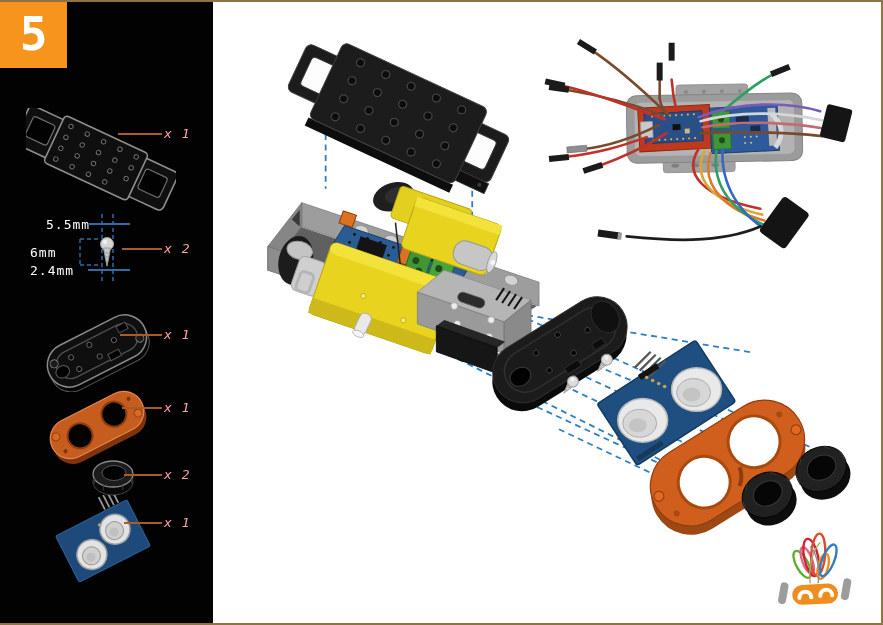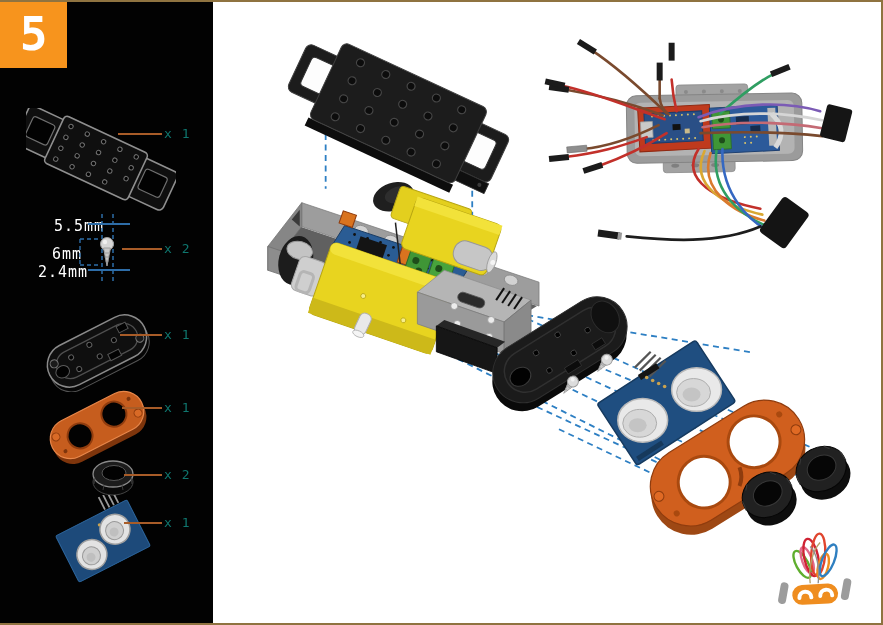--- a/index.html
+++ b/index.html
@@ -4,22 +4,22 @@
 <style>
   html,body{margin:0;padding:0;background:#555;}
   .page{position:relative;width:883px;height:625px;background:#020202;
         box-sizing:border-box;border:2px solid #8f7340;border-left:none;
         font-family:"DejaVu Sans Mono","Liberation Mono",monospace;overflow:hidden;}
   .sidebar{position:absolute;left:0;top:0;bottom:0;width:213px;background:#020202;}
   .step-badge{position:absolute;left:0;top:0;width:67px;height:66px;background:#f7941d;
               color:#fff;font-size:46px;font-weight:bold;text-align:center;line-height:64px;}
   .part-icon{position:absolute;}
   .callout-line{position:absolute;height:2px;background:#a85c28;}
-  .count-label{position:absolute;color:#0f766e;font-size:13px;letter-spacing:1px;white-space:nowrap;}
-  .dim-label{position:absolute;color:#fff;font-size:15px;letter-spacing:1px;white-space:nowrap;margin-left:8px;}
+  .count-label{position:absolute;color:#fca5a5;font-size:13px;letter-spacing:1px;white-space:nowrap;font-style:italic;}
+  .dim-label{position:absolute;color:#fff;font-size:13px;letter-spacing:1px;white-space:nowrap;}
   .main{position:absolute;left:213px;top:0;right:0;bottom:0;background:#fff;}
   .main svg{position:absolute;left:0;top:0;width:100%;height:100%;}
 </style>
 </head>
 <body>
 
 <div class="page">
 
   <aside class="sidebar">
 
@@ -54,21 +54,21 @@
             <circle cx="-18" cy="18" r="2.2"></circle>
             <circle cx="0" cy="18" r="2.2"></circle>
             <circle cx="18" cy="18" r="2.2"></circle>
         </g>
       </g>
     </svg>
     <span class="callout-line" style="left:118px;top:131px;width:44px"></span>
     <span class="count-label" style="left:164px;top:124px">x 1</span>
 
     <span class="dim-label" style="left:46px;top:215px">5.5mm</span>
-    <span class="dim-label" style="left:44px;top:243px">6mm</span>
+    <span class="dim-label" style="left:30px;top:243px">6mm</span>
     <span class="dim-label" style="left:30px;top:261px">2.4mm</span>
     <svg class="part-icon" style="left:40px;top:205px" width="122" height="85" viewBox="0 0 122 85">
       <g stroke="#2e6da8" fill="none">
         <line x1="48" y1="17" x2="90" y2="17" stroke-width="2"></line>
         <line x1="48" y1="63" x2="90" y2="63" stroke-width="2"></line>
         <line x1="62" y1="7" x2="62" y2="77" stroke-width="1.5" stroke-dasharray="4 3"></line>
         <line x1="73" y1="7" x2="73" y2="77" stroke-width="1.5" stroke-dasharray="4 3"></line>
         <path d="M40,32 h18 M40,58 h18 M40,32 v26" stroke-width="1.4" stroke-dasharray="4 3"></path>
       </g>
       <g>

